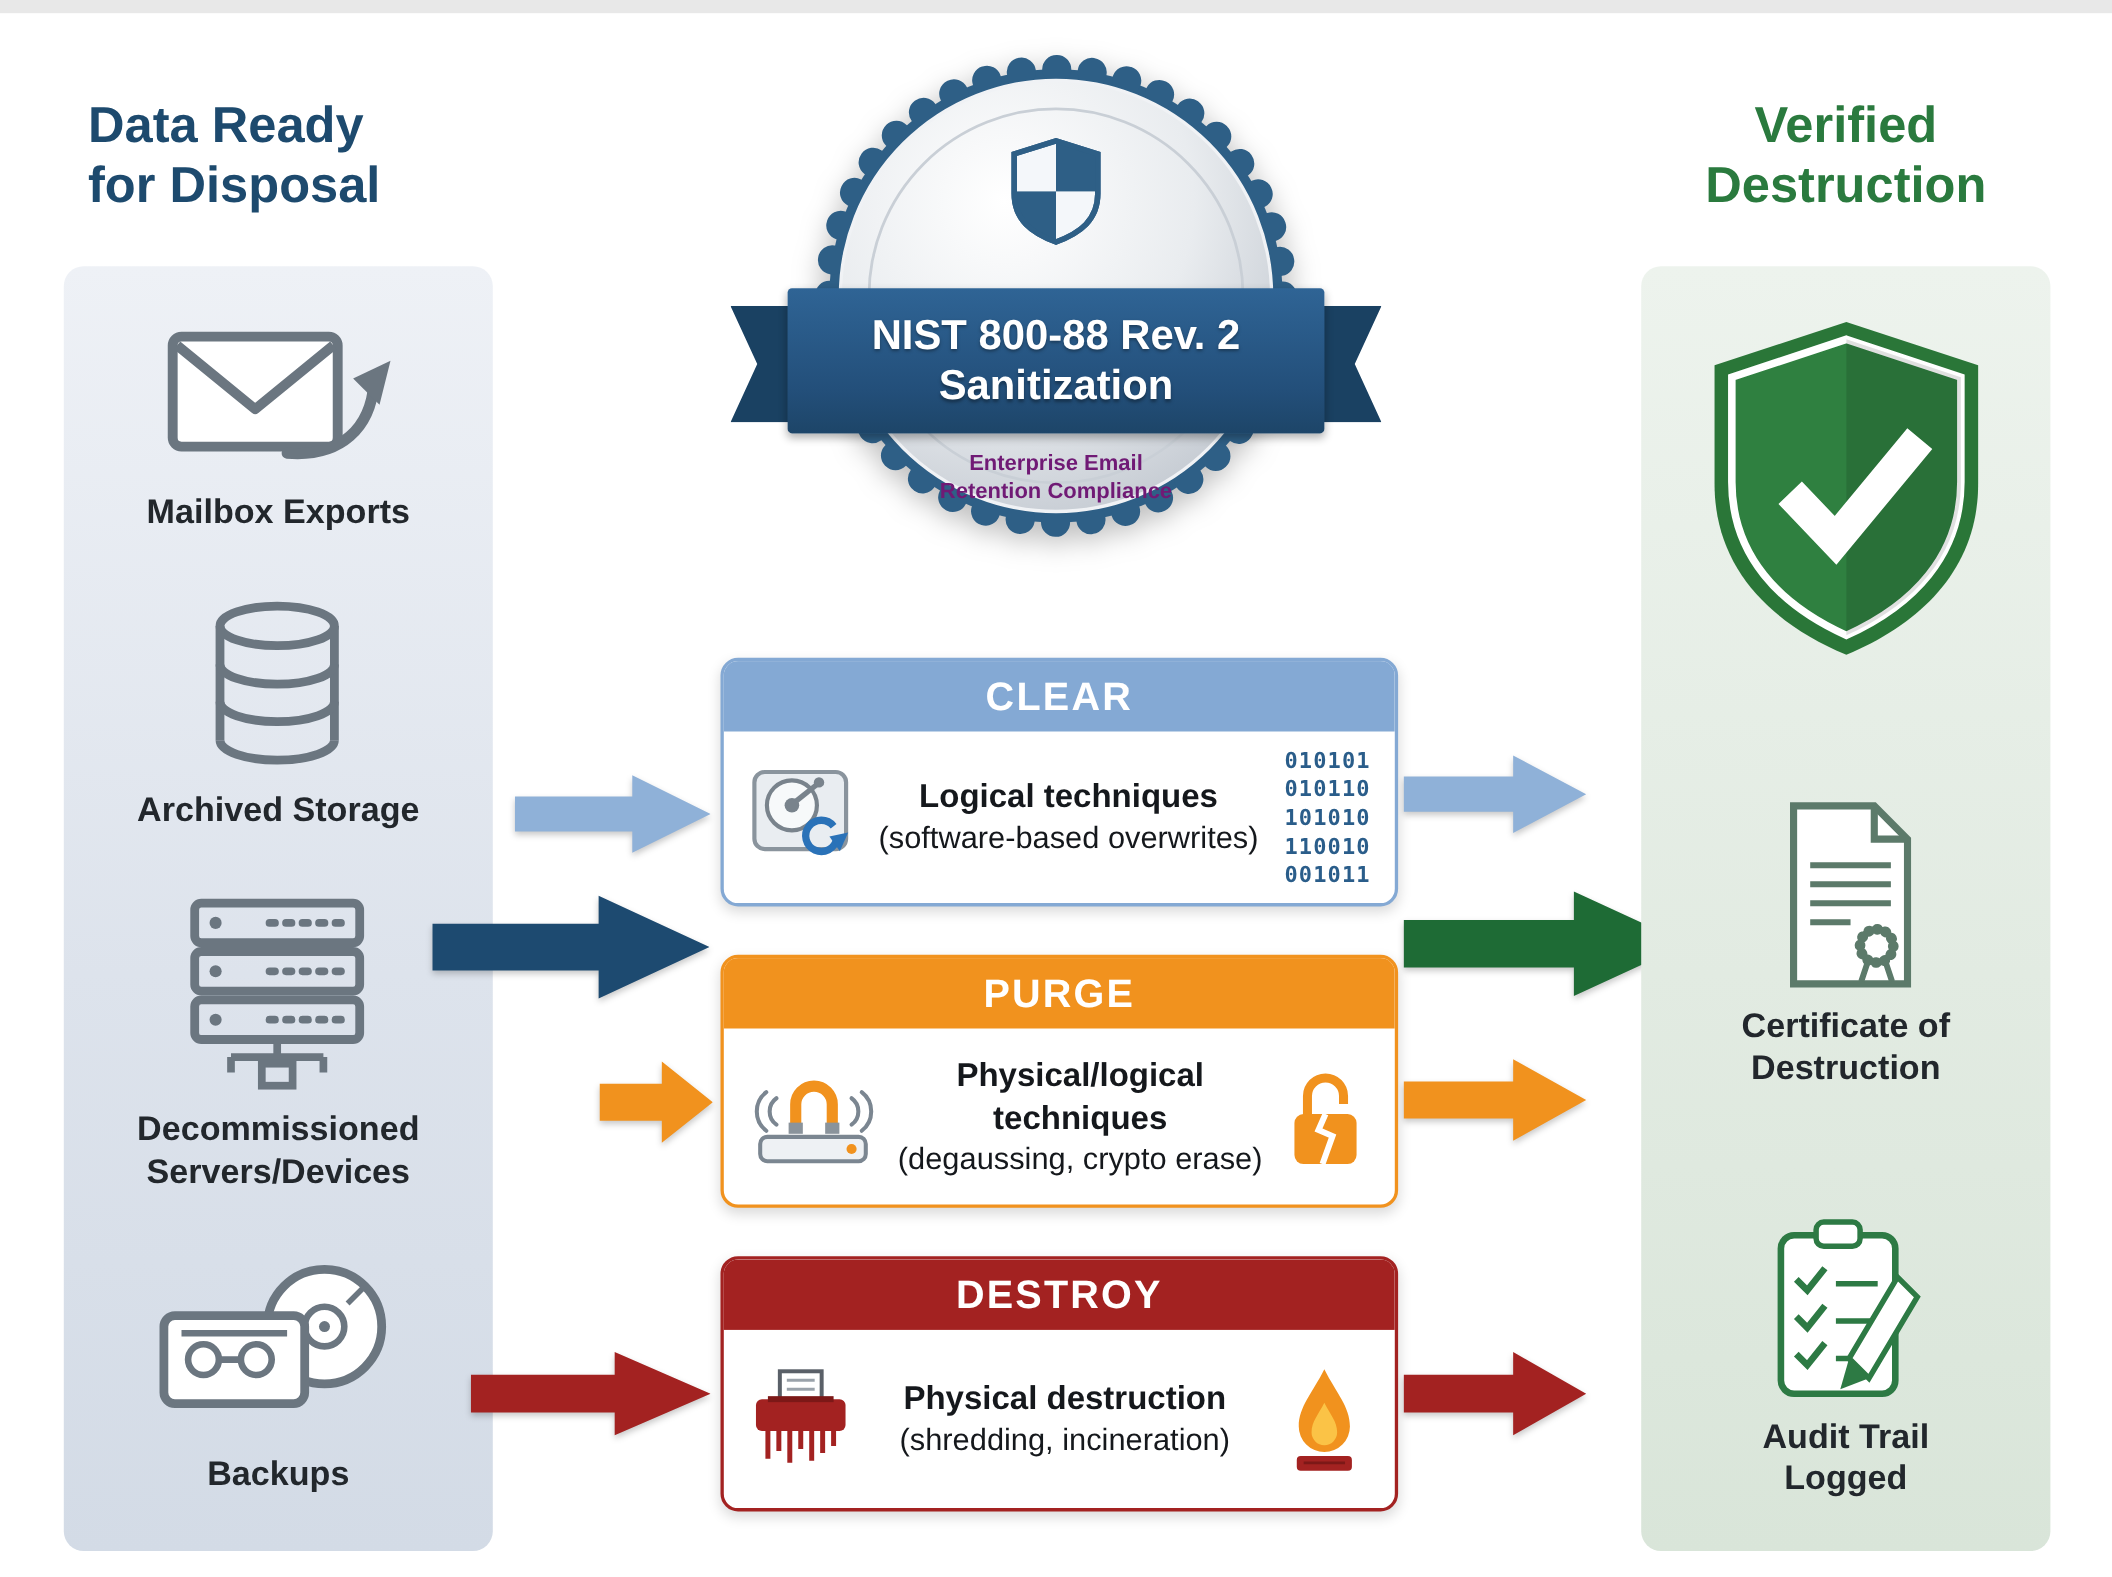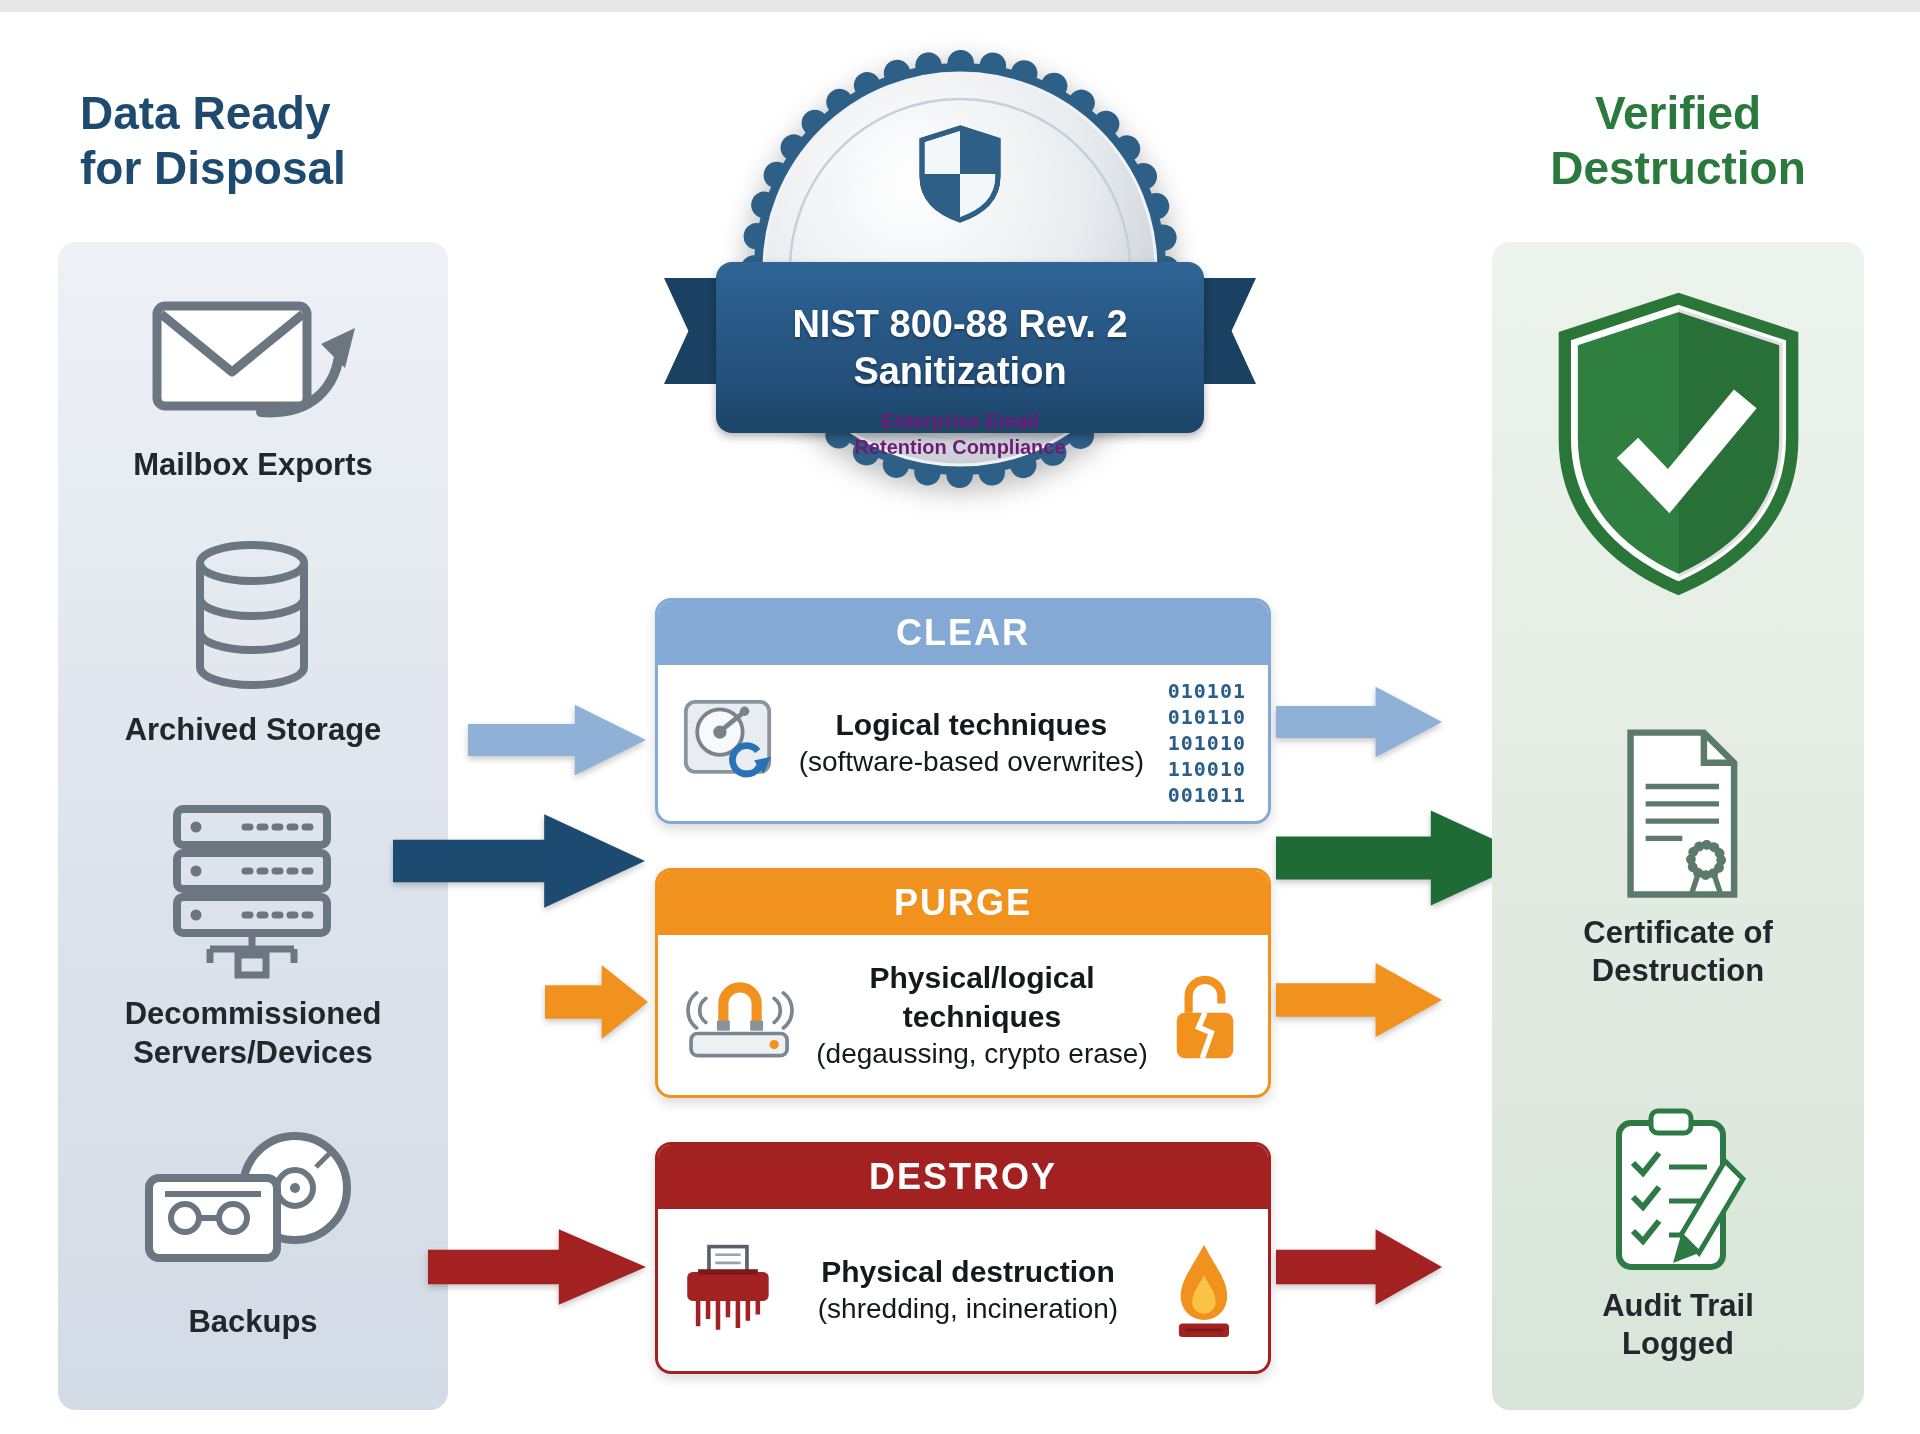--- a/index.html
+++ b/index.html
@@ -7,40 +7,40 @@
     position:relative;width:1920px;height:1434px;margin:12px auto;
     background:#ffffff;overflow:hidden;
     font-family:"Liberation Sans","DejaVu Sans",sans-serif;
   }
   .preline{white-space:pre-line;}
 
   
   .side-panel{position:absolute;top:230px;height:1168px;border-radius:18px;
     display:flex;flex-direction:column;align-items:center;justify-content:space-between;
     box-sizing:border-box;}
-  .left-panel{left:58px;width:390px;padding:42px 8px 68px;
+  .left-panel{left:58px;width:390px;padding:42px 8px 50px;
     background:linear-gradient(180deg,#eef1f6 0%,#dde3ec 55%,#d3dbe6 100%);}
   .right-panel{left:1492px;width:372px;padding:38px 6px 46px;
     background:linear-gradient(180deg,#edf3ed 0%,#e2ebe2 55%,#d9e5d9 100%);}
 
   .panel-title{position:absolute;top:74px;font-weight:800;font-size:46px;line-height:1.2;}
   .left-title{left:80px;color:#1d4a6e;text-align:left;}
   .right-title{left:1492px;width:372px;color:#2a7a3e;text-align:center;}
 
   .panel-item{display:flex;flex-direction:column;align-items:center;gap:12px;}
   .panel-label{font-size:31px;font-weight:700;color:#22272c;text-align:center;line-height:1.25;}
 
   
   .badge{position:absolute;left:690px;top:36px;width:540px;height:486px;}
   .seal-svg{position:absolute;left:0;top:0;filter:drop-shadow(0 8px 12px rgba(0,0,0,.25));}
   .ribbon{position:absolute;left:-26px;top:214px;width:592px;height:138px;}
   .ribbon-tail{position:absolute;top:16px;width:122px;height:106px;background:#1a4162;}
   .ribbon-tail.left{left:0;clip-path:polygon(0 0,100% 0,100% 100%,0 100%,20% 50%);}
   .ribbon-tail.right{right:0;clip-path:polygon(0 0,100% 0,80% 50%,100% 100%,0 100%);}
-  .ribbon-main{position:absolute;left:52px;right:52px;top:0;height:171px;border-radius:16px;
+  .ribbon-main{position:absolute;left:52px;right:52px;top:0;height:132px;border-radius:4px;
     background:linear-gradient(180deg,#2f6495 0%,#234f7a 70%,#1d4568 100%);
     box-shadow:0 4px 8px rgba(0,0,0,.3);
     display:flex;align-items:center;justify-content:center;
     color:#fff;font-weight:800;font-size:38px;line-height:1.22;text-align:center;
     text-shadow:0 2px 3px rgba(0,0,0,.35);}
   .badge-sub{position:absolute;left:118px;width:304px;top:360px;text-align:center;
     font-size:20px;font-weight:700;color:#701a75;line-height:1.32;}
 
   
   .method{position:absolute;left:655px;width:616px;border:3px solid;border-radius:16px;

